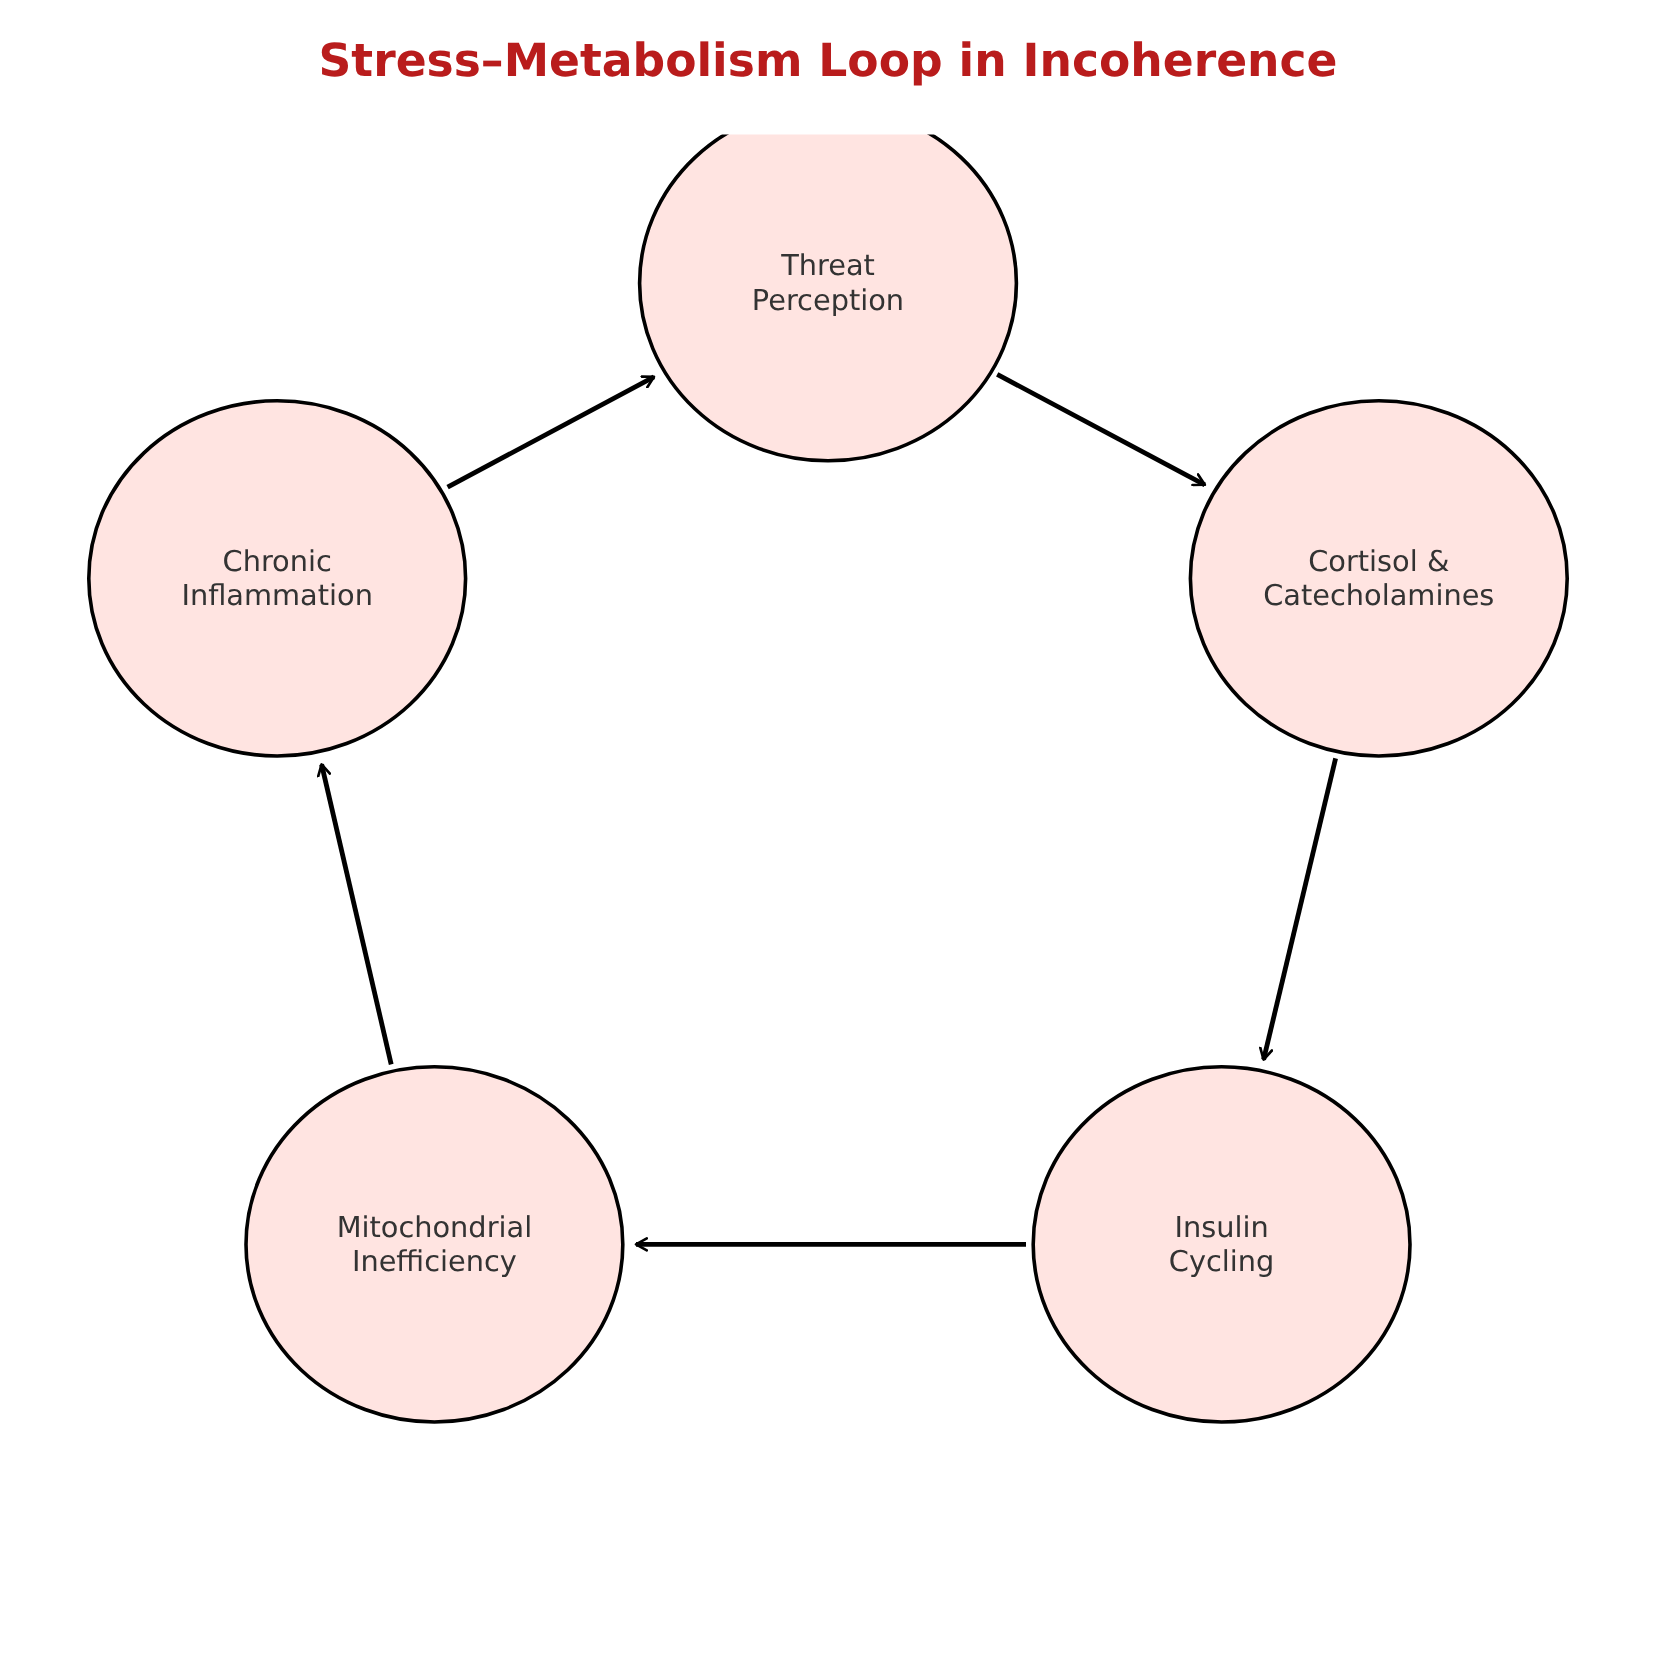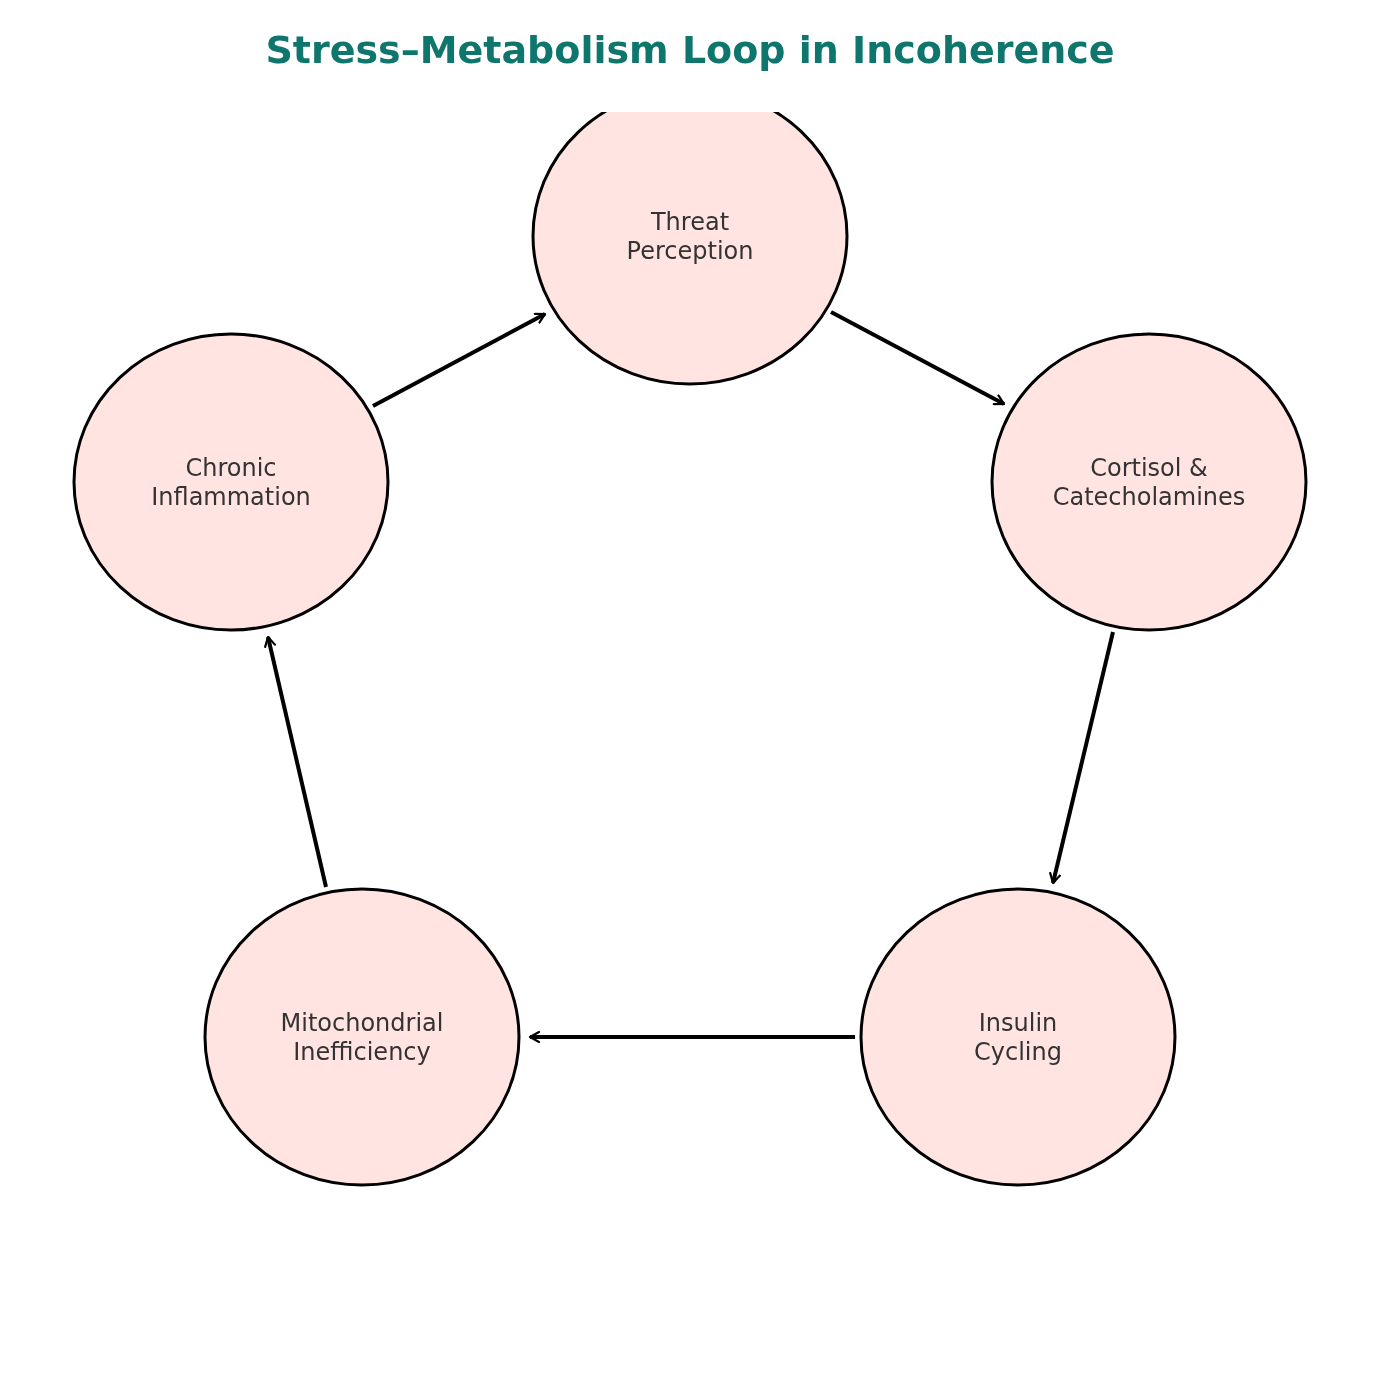--- a/index.html
+++ b/index.html
@@ -1,20 +1,20 @@
 <!DOCTYPE html>
 <html><head>
 <meta charset="utf-8">
 <style>
   html, body { margin: 0; padding: 0; background: #ffffff; }
   body { width: 1380px; height: 1380px; position: relative; overflow: hidden; }
   #title {
     position: absolute; left: 0; top: 28px; width: 1380px; text-align: center;
     font-family: "DejaVu Sans", sans-serif; font-weight: bold; font-size: 38px;
-    color: #0f766e; margin: 0;
+    color: #b91c1c; margin: 0;
   }
   #diagram { position: absolute; left: 0; top: 0; }
   .node-label { font-family: "DejaVu Sans", sans-serif; font-size: 24px; fill: #333333; }
 </style>
 </head>
 <body>
 
 <h1 id="title">Stress–Metabolism Loop in Incoherence</h1>
 
 <svg id="diagram" width="1380" height="1380" viewBox="0 0 1380 1380" xmlns="http://www.w3.org/2000/svg">

